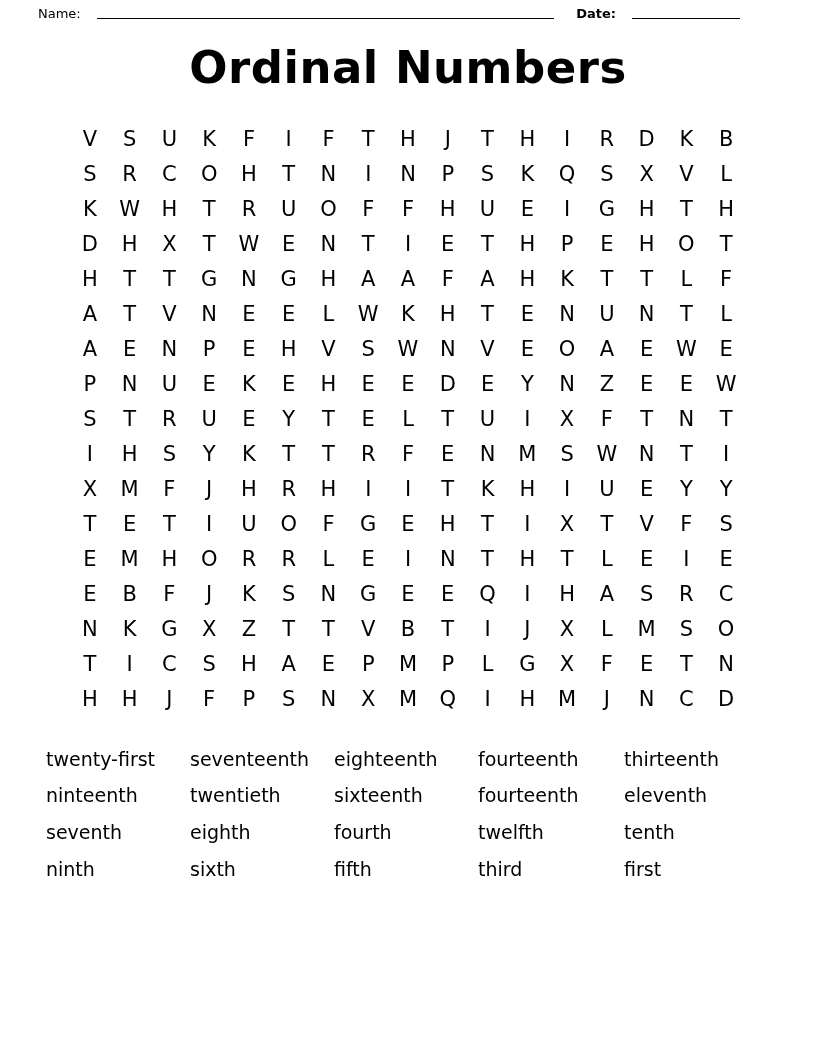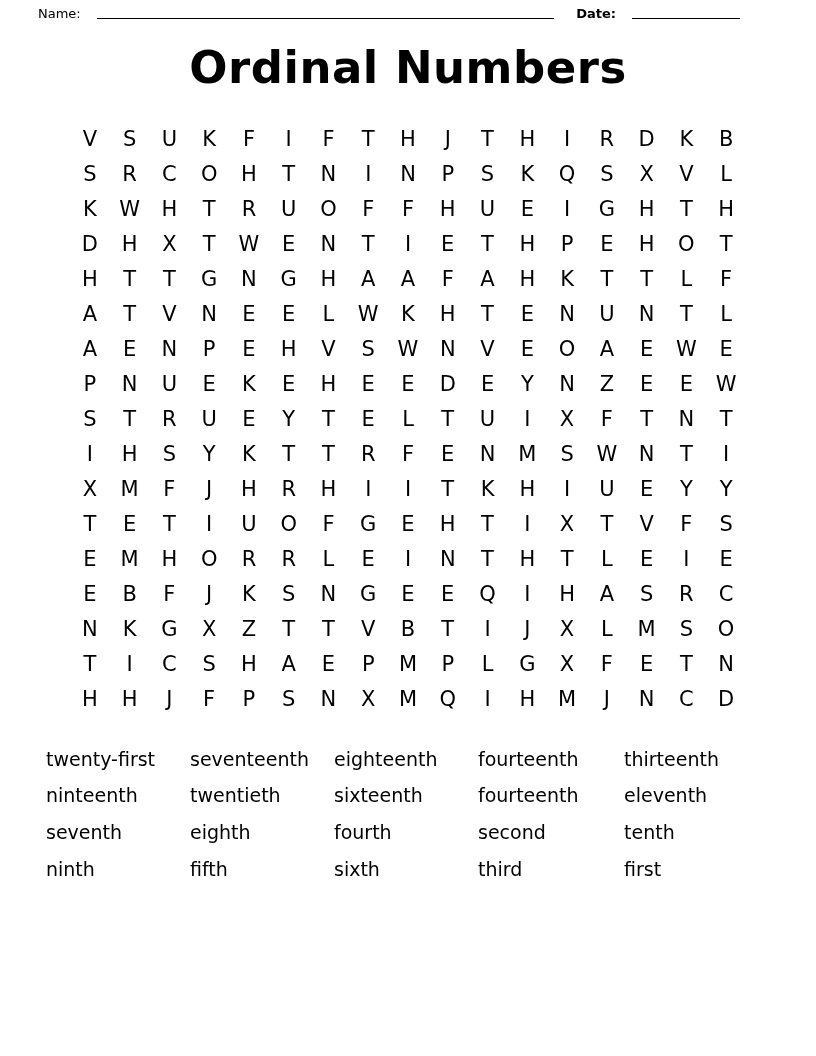--- a/index.html
+++ b/index.html
@@ -393,25 +393,25 @@
       <div class="word">fourteenth</div>
       <div class="word">thirteenth</div>
       <div class="word">ninteenth</div>
       <div class="word">twentieth</div>
       <div class="word">sixteenth</div>
       <div class="word">fourteenth</div>
       <div class="word">eleventh</div>
       <div class="word">seventh</div>
       <div class="word">eighth</div>
       <div class="word">fourth</div>
-      <div class="word">second</div>
+      <div class="word">twelfth</div>
       <div class="word">tenth</div>
       <div class="word">ninth</div>
+      <div class="word">sixth</div>
       <div class="word">fifth</div>
-      <div class="word">sixth</div>
       <div class="word">third</div>
       <div class="word">first</div>
       <div class="word empty">&nbsp;</div>
       <div class="word empty">&nbsp;</div>
       <div class="word empty">&nbsp;</div>
       <div class="word empty">&nbsp;</div>
     </div>
 
 </div>
 

